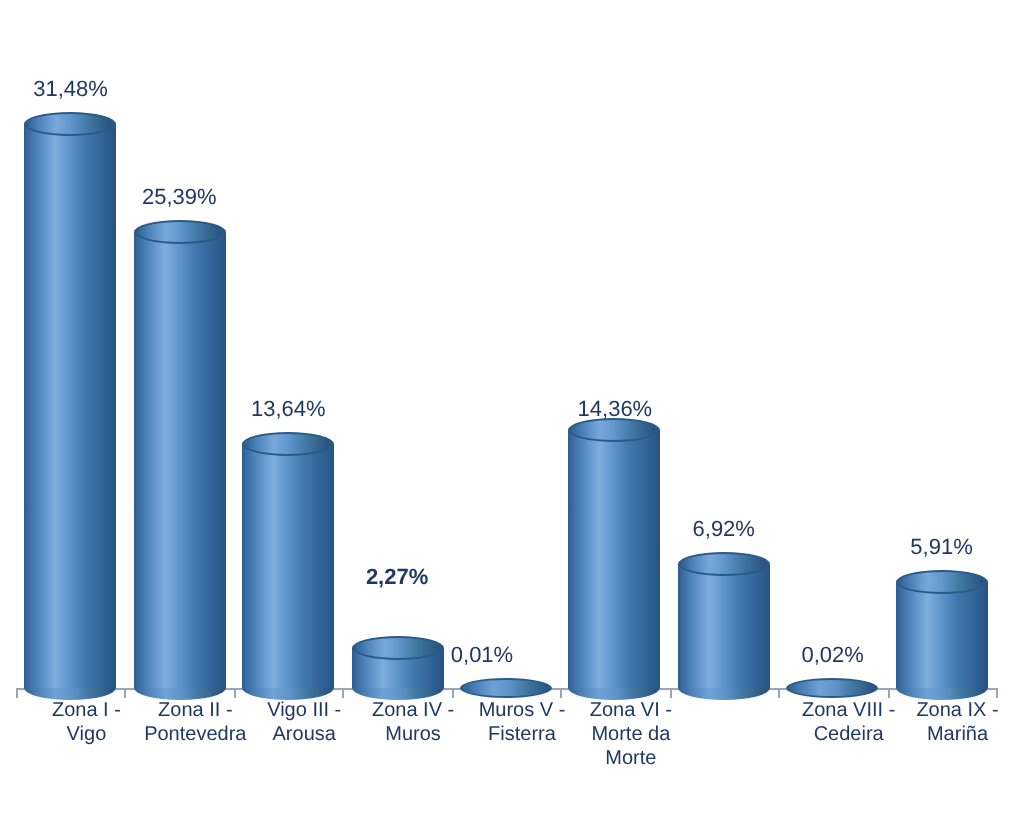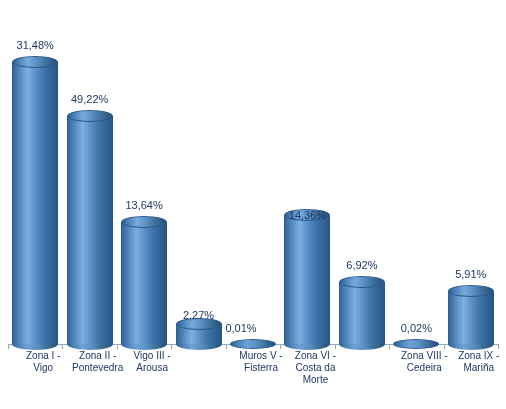--- a/index.html
+++ b/index.html
@@ -280,49 +280,53 @@
         <div class="bar-wrap" style="height: 53.0211px;">
           <div class="cyl-bottom"></div>
           <div class="cyl-body" style="height: 53.0211px;"></div>
           <div class="cyl-top"></div>
         </div>
       </div>
     </div>
 
   <div id="labels-layer">
       <div class="value-label" style="left: -9.77778px; top: 38.5794px;">31,48%</div>
-      <div class="value-label" style="left: 44.6667px; top: 93.2154px;">49,22%</div>
+      <div class="value-label" style="left: 44.6667px; top: 93.2154px;">25,39%</div>
       <div class="value-label" style="left: 99.1111px; top: 198.63px;">13,64%</div>
-      <div class="value-label" style="left: 153.556px; top: 309px;">2,27%</div>
+      <div class="value-label" style="left: 153.556px; top: 283px; font-weight: bold;">2,27%</div>
       <div class="value-label" style="left: 196px; top: 322px;">0,01%</div>
-      <div class="value-label" style="left: 262.444px; top: 209px;">14,36%</div>
+      <div class="value-label" style="left: 262.444px; top: 199px;">14,36%</div>
       <div class="value-label" style="left: 316.889px; top: 258.918px;">6,92%</div>
       <div class="value-label" style="left: 371.333px; top: 322px;">0,02%</div>
       <div class="value-label" style="left: 425.778px; top: 267.979px;">5,91%</div>
     </div>
 
   <div id="category-row">
       <div class="category-label" style="left: 8.22222px;">
         <div>Zona I - Vigo</div>
       </div>
       <div class="category-label" style="left: 62.6667px;">
         <div>Zona II -</div>
         <div>Pontevedra</div>
       </div>
       <div class="category-label" style="left: 117.111px;">
         <div>Vigo III -</div>
         <div>Arousa</div>
       </div>
+      <div class="category-label" style="left: 171.556px;">
+        <div>Zona IV -</div>
+        <div>Muros</div>
+      </div>
       <div class="category-label" style="left: 226px;">
         <div>Muros V -</div>
         <div>Fisterra</div>
       </div>
       <div class="category-label" style="left: 280.444px;">
         <div>Zona VI -</div>
-        <div>Costa da</div>
+        <div>Morte da</div>
         <div>Morte</div>
       </div>
       <div class="category-label" style="left: 389.333px;">
         <div>Zona VIII -</div>
         <div>Cedeira</div>
       </div>
       <div class="category-label" style="left: 443.778px;">
         <div>Zona IX -</div>
         <div>Mariña</div>
       </div>

